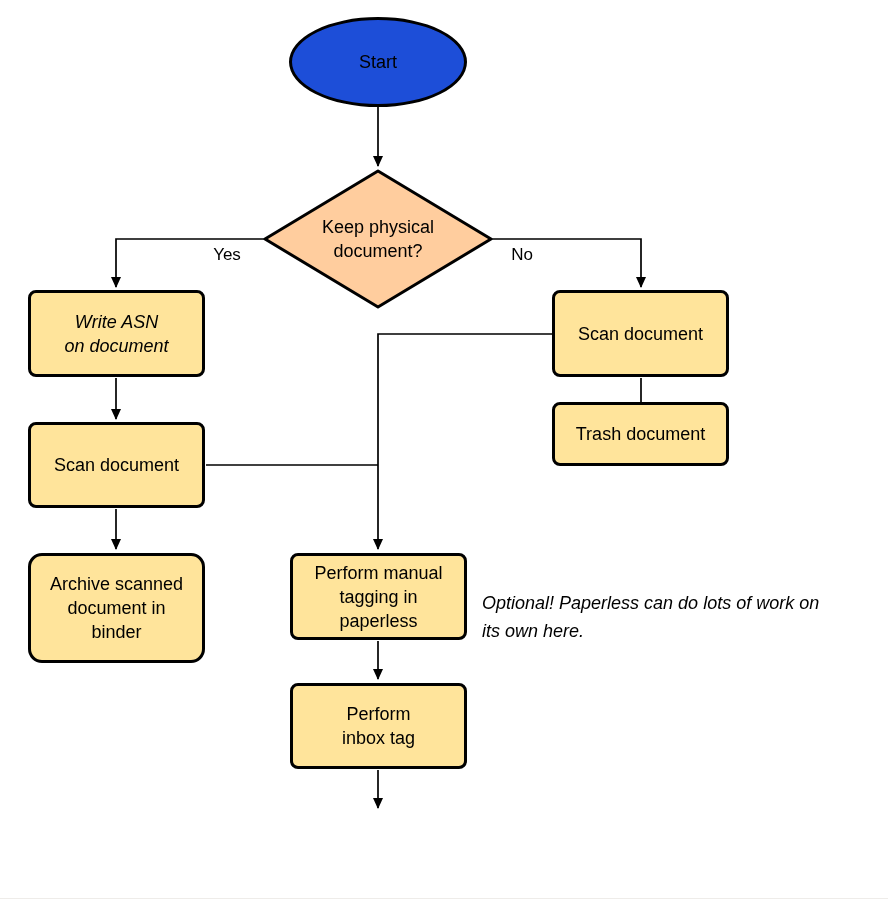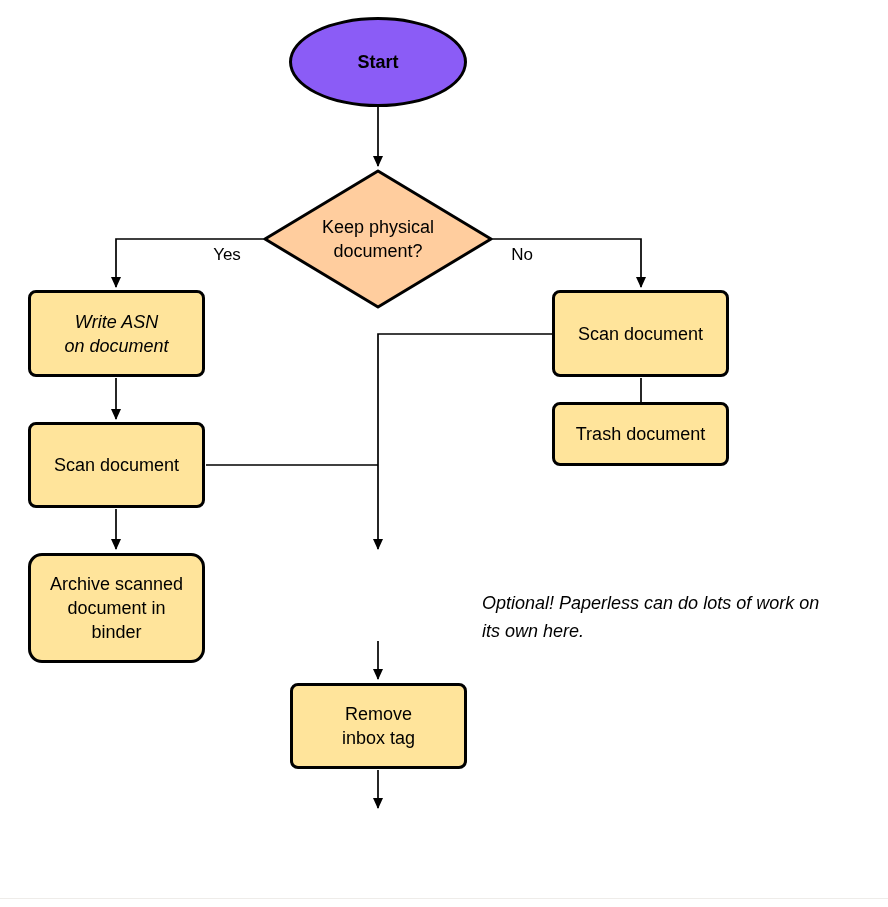--- a/index.html
+++ b/index.html
@@ -31,24 +31,23 @@
     font-size: 18px;
     line-height: 24px;
     white-space: pre-line;
   }
   .process {
     background: #FFE49B;
     border: 3px solid #000000;
     border-radius: 8px;
   }
   .terminal {
-    background: #8b5cf6;
+    background: #1d4ed8;
     border: 3px solid #000000;
     border-radius: 50%;
-    font-weight: bold;
   }
   .decision-label {
     position: absolute;
     display: flex;
     align-items: center;
     justify-content: center;
     text-align: center;
     font-size: 18px;
     line-height: 24px;
     white-space: pre-line;
@@ -147,25 +146,30 @@
   </div>
 
   <div class="node process n-scan-right">
     <span>Scan document</span>
   </div>
 
   <div class="node process n-trash">
     <span>Trash document</span>
   </div>
 
+  <div class="node process n-tagging">
+    <span>Perform manual
+tagging in
+paperless</span>
+  </div>
 
   <div class="note">Optional! Paperless can do lots of work on
 its own here.</div>
 
   <div class="node process n-remove">
-    <span>Remove
+    <span>Perform
 inbox tag</span>
   </div>
 
 
   <div class="bottom-divider"></div>
 
 </div>
 
 </body></html>

